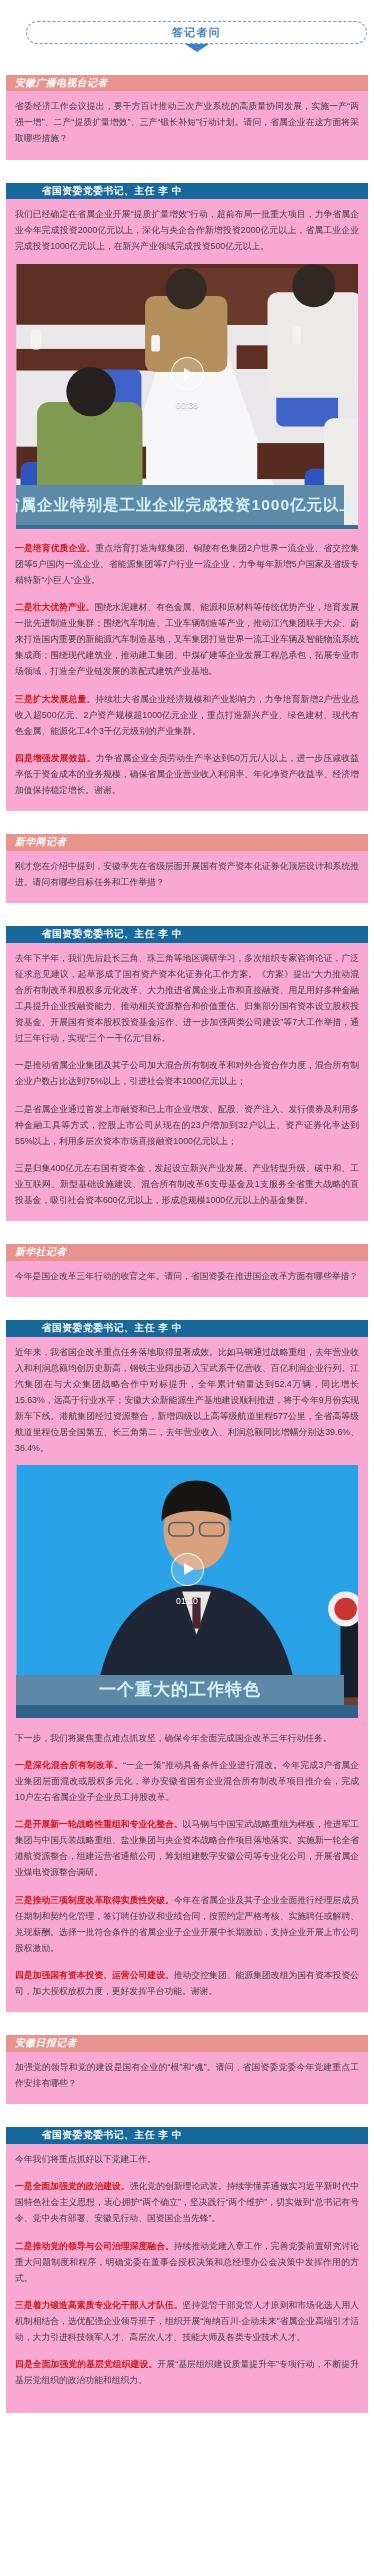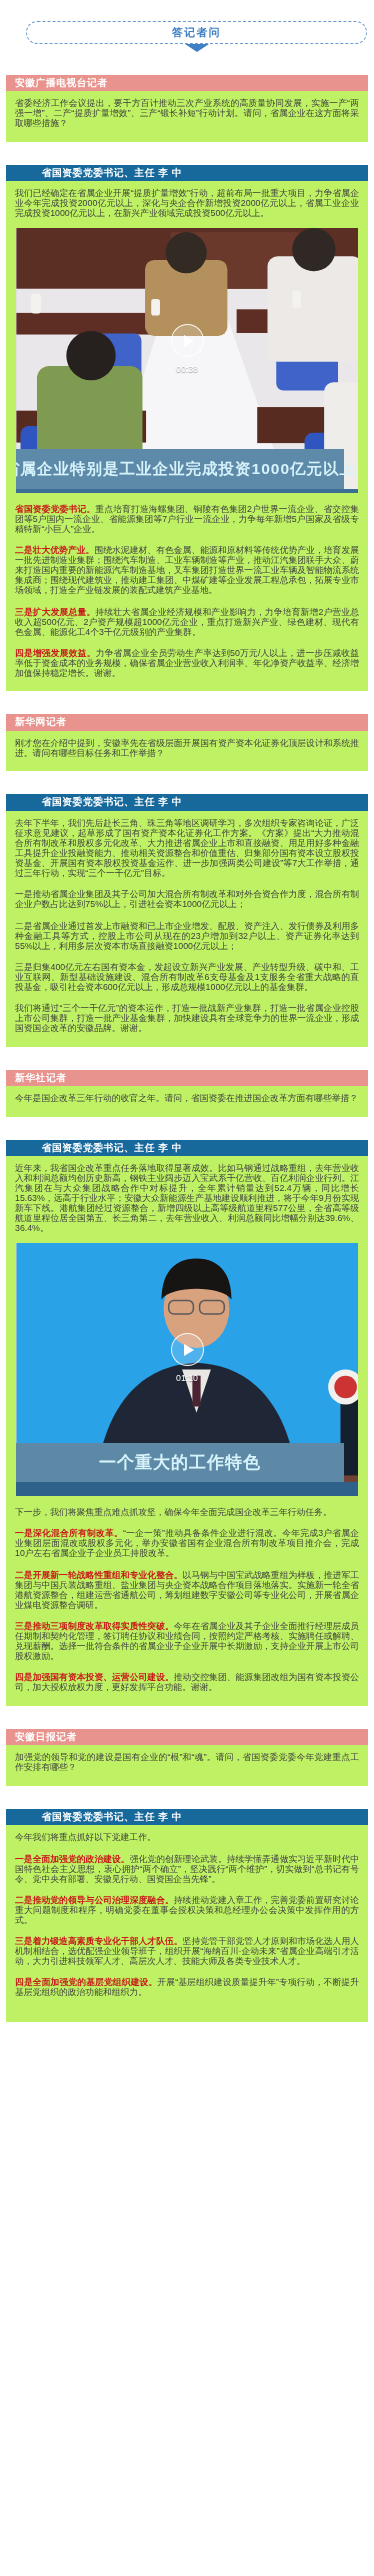--- a/index.html
+++ b/index.html
@@ -8,38 +8,38 @@
 
   
   .badge-wrap{padding-top:20.6px;padding-left:19px;}
   .badge{margin:0 7.2px;height:21px;line-height:21px;border:1px dashed #6b9bd2;border-radius:12.4px;text-align:center;}
   .badge span{color:#4080c5;font-size:10.8px;font-weight:bold;letter-spacing:1.5px;}
   .tri{width:0;height:0;margin:0 auto;border-left:12px solid transparent;border-right:12px solid transparent;border-top:8.8px solid #4080c5;}
 
   
   .section{margin:23px 5.7px 0;}
   .bar{height:16.5px;line-height:16.5px;padding-left:9.3px;color:#ffffff;font-size:9.8px;font-weight:bold;letter-spacing:0.5px;}
-  .bar.red{background:#e8938d;}
+  .bar.red{background:#e8938d;font-style:italic;}
   .bar.blue{background:#17699c;padding-left:36px;}
-  .sbody{background:#bef264;padding:4.1px 9.3px 13.4px;font-size:8.8px;line-height:10px;text-align:justify;}
+  .sbody{background:#f9a8d4;padding:4.1px 9.3px 13.4px;font-size:8.8px;line-height:16px;text-align:justify;}
   .sbody p{margin:11.3px 0 0;}
   .sbody p:first-child{margin-top:3.1px;}
   .lead{color:#c81a1a;font-weight:bold;}
 
   
   .video{position:relative;margin:9.3px 1px 4.1px;overflow:hidden;background:#cfd4d8;}
   .video svg{display:block;}
   .voverlay{position:absolute;left:0;top:0;right:0;bottom:0;display:flex;flex-direction:column;align-items:center;justify-content:center;padding-bottom:22px;}
   .playbtn{width:31px;height:31px;border-radius:50%;border:1.5px solid rgba(255,255,255,.9);background:rgba(255,255,255,.18);display:flex;align-items:center;justify-content:center;}
   .playbtn .ptri{width:0;height:0;border-top:6.7px solid transparent;border-bottom:6.7px solid transparent;border-left:10.8px solid #ffffff;margin-left:3.1px;}
   .vtime{margin-top:7.2px;color:#ffffff;font-size:8.8px;text-shadow:0 0.5px 1px rgba(0,0,0,.4);}
   .vcap{position:absolute;left:0;right:14px;bottom:4.1px;height:40px;background:#5d8aa8;display:flex;align-items:center;justify-content:center;}
   .vcap span{color:#d6f2fb;font-size:15.5px;font-weight:bold;letter-spacing:1px;white-space:nowrap;}
   .vstrip{position:absolute;left:0;right:0;bottom:0;height:4.1px;background:#3c6f94;}
-  .video.v2 .vcap{bottom:13.4px;height:39px;background:#5d89a6;}
+  .video.v2 .vcap{bottom:13.4px;height:30px;background:#5d89a6;}
   .video.v2 .vcap span{font-size:17px;}
   .video.v2 .vstrip{height:13.4px;background:#2e628b;}
   .nameplate{font-family:"Liberation Sans","DejaVu Sans",sans-serif;font-weight:bold;}
 </style>
 </head>
 <body>
 
 <div class="page">
 
   <div class="badge-wrap">
@@ -91,42 +91,41 @@
         </div>
         <div class="vstrip"></div>
         <div class="voverlay">
           <div class="playbtn">
               <div class="ptri"></div>
             </div>
           <div class="vtime">00:38</div>
         </div>
       </div>
 
-      <p><span class="lead">省国资委党委书记。</span><span>重点培育打造海螺集团、铜陵有色集团2户世界一流企业、省交控集团等5户国内一流企业、省能源集团等7户行业一流企业，力争每年新增5户国家及省级专精特新“小巨人”企业。</span></p>
+      <p><span class="lead">一是培育优质企业。</span><span>重点培育打造海螺集团、铜陵有色集团2户世界一流企业、省交控集团等5户国内一流企业、省能源集团等7户行业一流企业，力争每年新增5户国家及省级专精特新“小巨人”企业。</span></p>
       <p><span class="lead">二是壮大优势产业。</span><span>围绕水泥建材、有色金属、能源和原材料等传统优势产业，培育发展一批先进制造业集群；围绕汽车制造、工业车辆制造等产业，推动江汽集团联手大众、蔚来打造国内重要的新能源汽车制造基地，叉车集团打造世界一流工业车辆及智能物流系统集成商；围绕现代建筑业，推动建工集团、中煤矿建等企业发展工程总承包，拓展专业市场领域，打造全产业链发展的装配式建筑产业基地。</span></p>
       <p><span class="lead">三是扩大发展总量。</span><span>持续壮大省属企业经济规模和产业影响力，力争培育新增2户营业总收入超500亿元、2户资产规模超1000亿元企业，重点打造新兴产业、绿色建材、现代有色金属、能源化工4个3千亿元级别的产业集群。</span></p>
       <p><span class="lead">四是增强发展效益。</span><span>力争省属企业全员劳动生产率达到50万元/人以上，进一步压减收益率低于资金成本的业务规模，确保省属企业营业收入利润率、年化净资产收益率、经济增加值保持稳定增长。谢谢。</span></p>
     </div>
   </div>
 
   <div class="section">
     <div class="bar red">新华网记者</div>
     <div class="sbody">
       <p>刚才您在介绍中提到，安徽率先在省级层面开展国有资产资本化证券化顶层设计和系统推进。请问有哪些目标任务和工作举措？</p>
     </div>
   </div>
 
   <div class="section">
     <div class="bar blue">省国资委党委书记、主任  李 中</div>
     <div class="sbody">
       <p>去年下半年，我们先后赴长三角、珠三角等地区调研学习，多次组织专家咨询论证，广泛征求意见建议，起草形成了国有资产资本化证券化工作方案。《方案》提出“大力推动混合所有制改革和股权多元化改革、大力推进省属企业上市和直接融资、用足用好多种金融工具提升企业投融资能力、推动相关资源整合和价值重估、归集部分国有资本设立股权投资基金、开展国有资本股权投资基金运作、进一步加强两类公司建设”等7大工作举措，通过三年行动，实现“三个一千亿元”目标。</p>
       <p>一是推动省属企业集团及其子公司加大混合所有制改革和对外合资合作力度，混合所有制企业户数占比达到75%以上，引进社会资本1000亿元以上；</p>
       <p>二是省属企业通过首发上市融资和已上市企业增发、配股、资产注入、发行债券及利用多种金融工具等方式，控股上市公司从现在的23户增加到32户以上、资产证券化率达到55%以上，利用多层次资本市场直接融资1000亿元以上；</p>
       <p>三是归集400亿元左右国有资本金，发起设立新兴产业发展、产业转型升级、碳中和、工业互联网、新型基础设施建设、混合所有制改革6支母基金及1支服务全省重大战略的直投基金，吸引社会资本600亿元以上，形成总规模1000亿元以上的基金集群。</p>
-      <p>我们将通过“三个一千亿元”的资本运作，打造一批战新产业集群，打造一批省属企业控股上市公司集群，打造一批产业基金集群，加快建设具有全球竞争力的世界一流企业，形成国资国企改革的安徽品牌。谢谢。</p>
     </div>
   </div>
 
   <div class="section">
     <div class="bar red">新华社记者</div>
     <div class="sbody">
       <p>今年是国企改革三年行动的收官之年。请问，省国资委在推进国企改革方面有哪些举措？</p>
     </div>
   </div>
 

